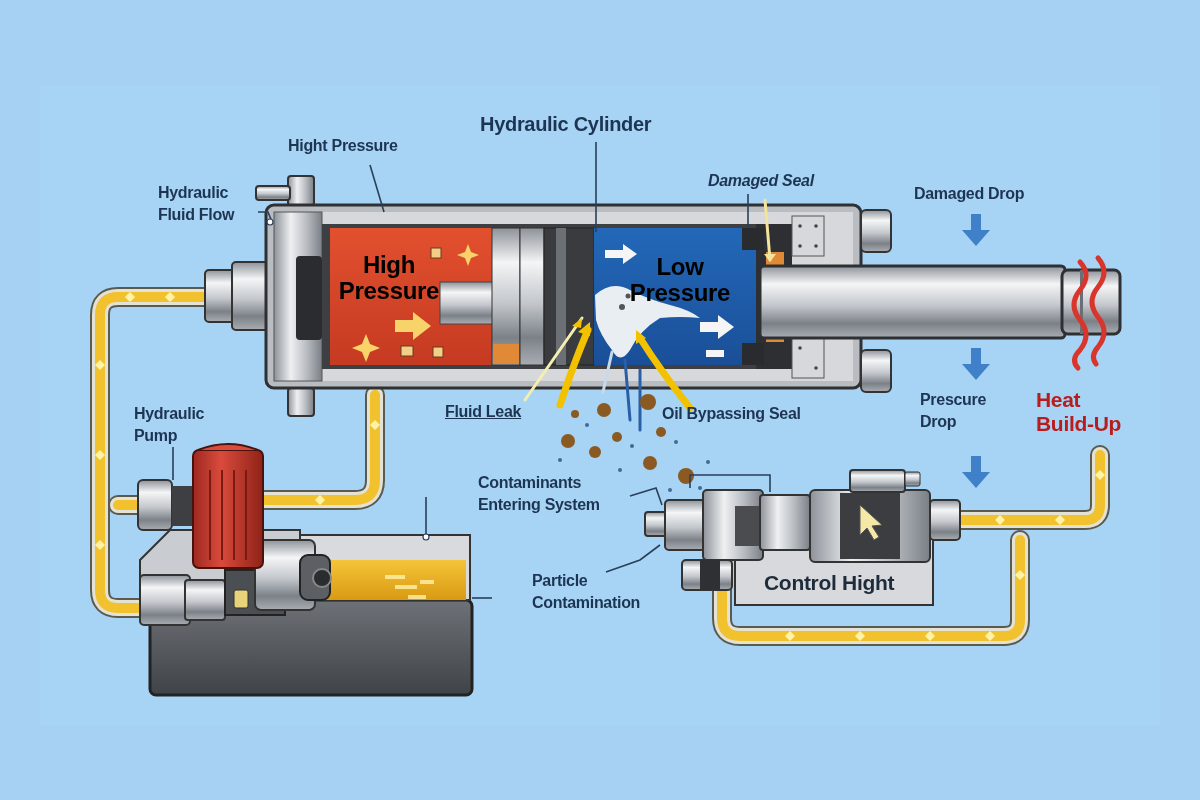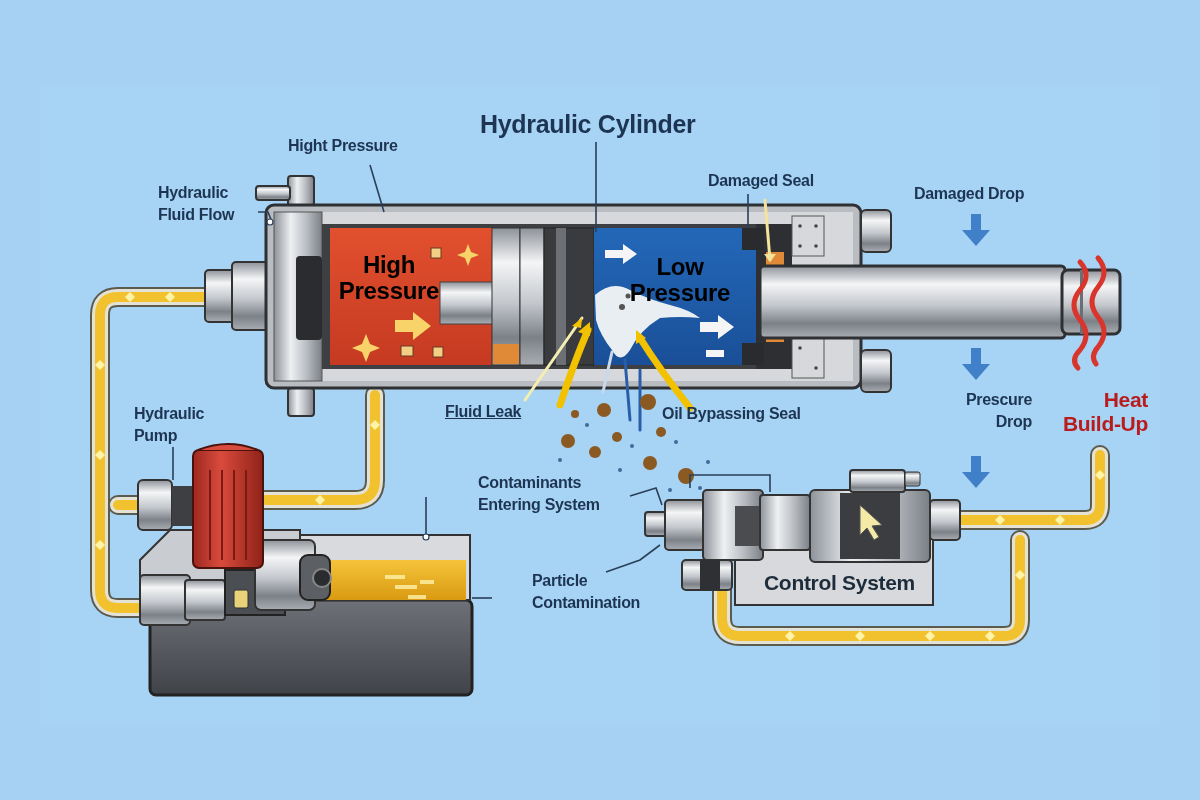--- a/index.html
+++ b/index.html
@@ -9,23 +9,23 @@
     font-family: "Liberation Sans", "DejaVu Sans", sans-serif;
   }
   #stage { position: relative; width: 1200px; height: 800px; }
   svg#diagram { position: absolute; left: 0; top: 0; }
   .lbl {
     position: absolute; color: #1d3553; font-weight: bold;
     font-family: "Liberation Sans", "DejaVu Sans", sans-serif;
     font-size: 16px; line-height: 22px; letter-spacing: -0.3px;
     white-space: nowrap;
   }
-  .lbl.center { text-align: right; }
-  .lbl.title { font-size: 25px; }
-  .lbl.italic { }
+  .lbl.center { text-align: left; }
+  .lbl.title { font-size: 20px; }
+  .lbl.italic { font-style: italic; }
   .lbl.red { color: #b91c1c; font-size: 21px; line-height: 24px; }
   .lbl.white { color: #000000; font-size: 24px; line-height: 26px; text-align: center; }
   .lbl.valve { font-size: 21px; color: #1d2b3a; }
 </style>
 </head>
 <body>
 
 <div id="stage">
 
   <svg id="diagram" width="1200" height="800" viewBox="0 0 1200 800" xmlns="http://www.w3.org/2000/svg">
@@ -319,15 +319,15 @@
 Drop</div>
   <div class="lbl red center" style="left:1036px; top:388px; width:112px; white-space:pre-line;">Heat
 Build-Up</div>
 
   <div class="lbl" style="left:134px; top:403px; white-space:pre-line;">Hydraulic
 Pump</div>
   <div class="lbl" style="left:532px; top:570px; white-space:pre-line;">Particle
 Contamination</div>
   <div class="lbl" style="left:478px; top:472px; white-space:pre-line;">Contaminants
 Entering System</div>
-  <div class="lbl valve" style="left:764px; top:572px;">Control System</div>
+  <div class="lbl valve" style="left:764px; top:572px;">Control Hight</div>
 
 </div>
 
 </body></html>

